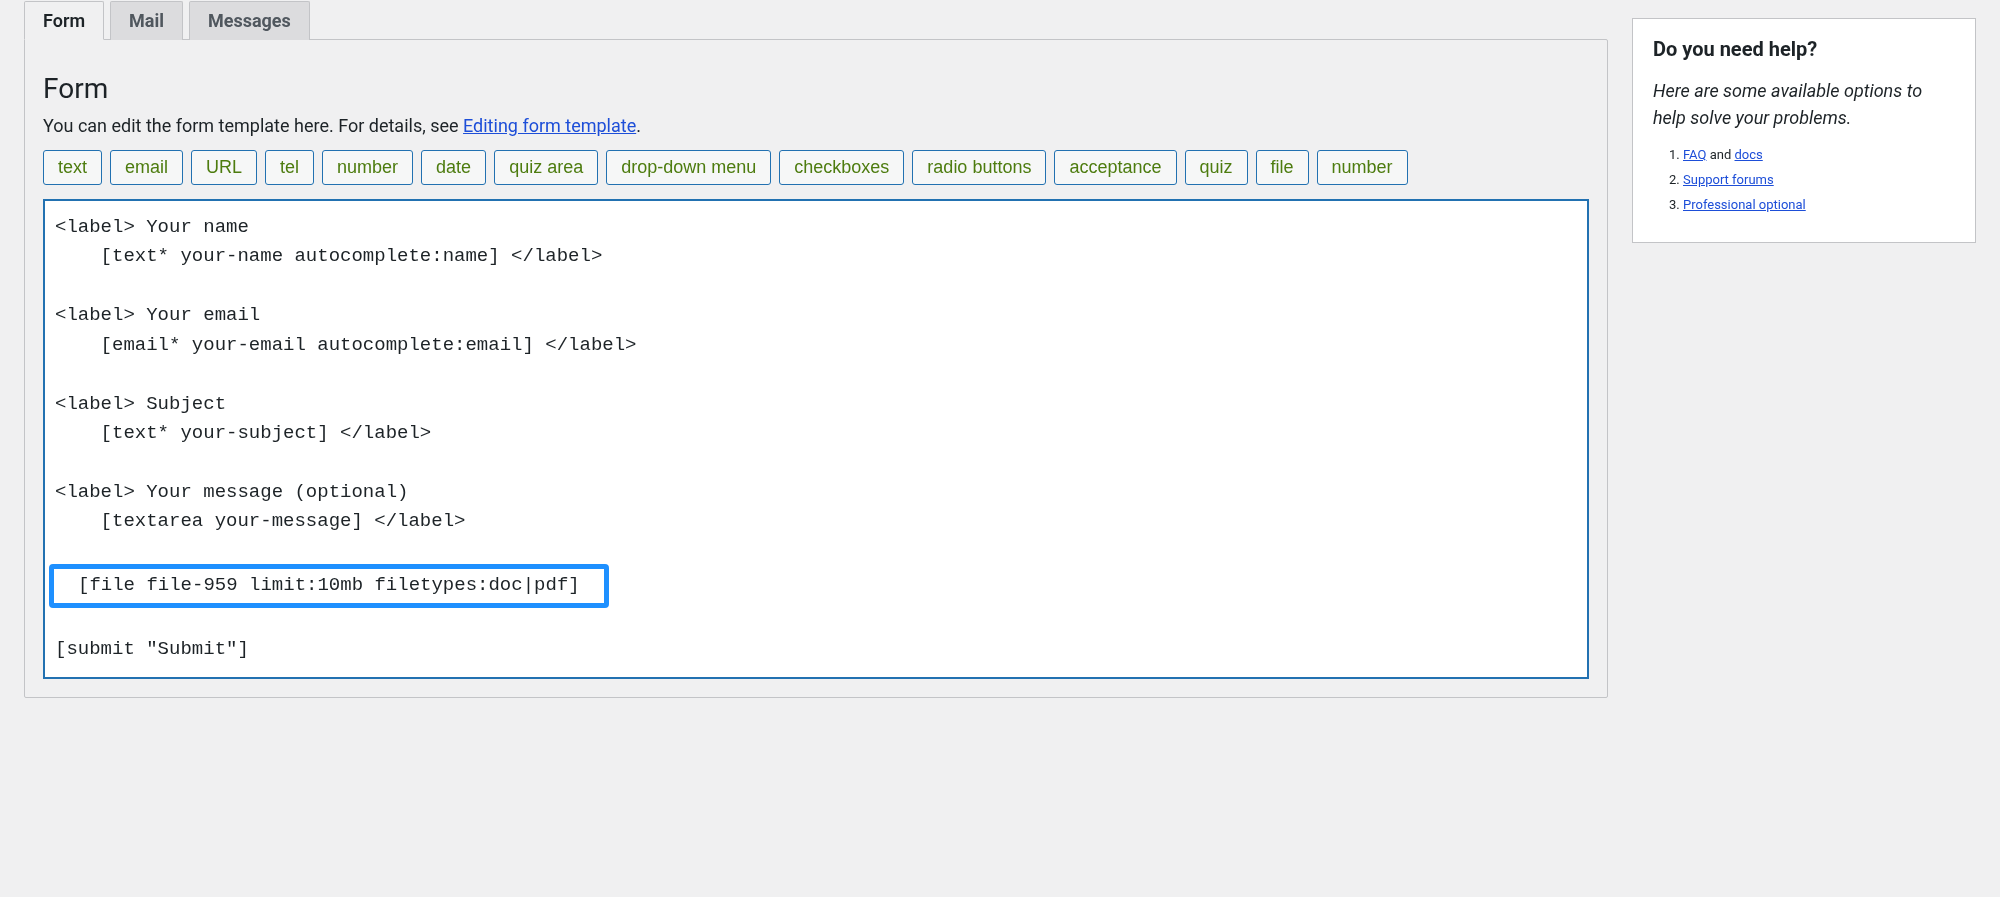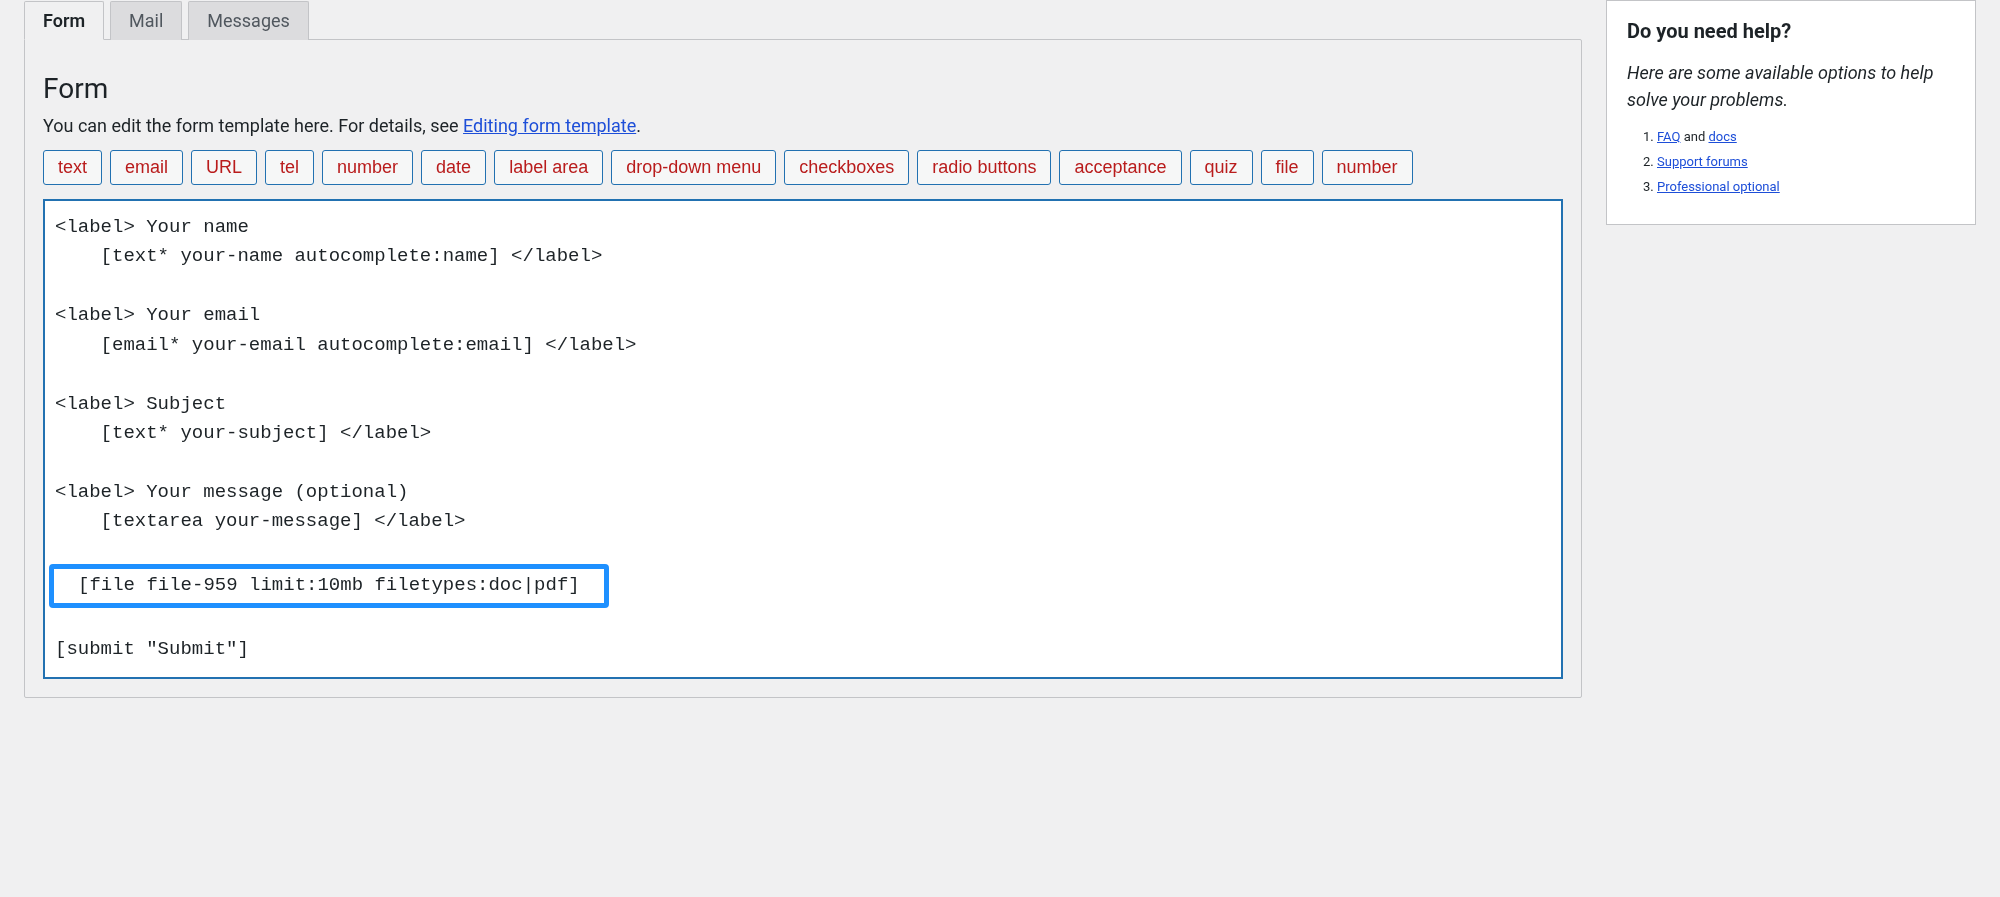--- a/index.html
+++ b/index.html
@@ -31,20 +31,21 @@
   .tab {
     background: #dcdcde;
     border: 1px solid #c3c4c7;
     border-bottom: none;
     padding: 8px 18px;
     font-size: 18px;
     color: #50575e;
     cursor: pointer;
     margin-right: 6px;
     border-radius: 2px 2px 0 0;
+    font-weight: bold;
   }
   .tab.active {
     background: #f0f0f1;
     color: #1d2327;
     font-weight: 600;
     border-bottom: 1px solid #f0f0f1;
   }
   .panel {
     border: 1px solid #c3c4c7;
     background: #f0f0f1;
@@ -63,21 +64,21 @@
   a { color: #1d4ed8; text-decoration: underline; }
   .tag-buttons {
     display: flex;
     flex-wrap: wrap;
     gap: 8px;
     margin-bottom: 14px;
   }
   .tag-btn {
     background: #f6f7f7;
     border: 1px solid #2271b1;
-    color: #b91c1c;
+    color: #4d7c0f;
     padding: 6px 14px;
     font-size: 18px;
     border-radius: 3px;
     cursor: pointer;
   }
   .code-area {
     width: 100%;
     border: 2px solid #2271b1;
     background: #fff;
     padding: 12px 10px;
@@ -90,21 +91,22 @@
   }
   .code-area .hl {
     display: inline-block;
     border: 5px solid #1e90ff;
     border-radius: 4px;
     padding: 2px 24px;
     margin: -2px -6px;
     background: #fff;
   }
   .sidebar {
-    width: 370px;
+    width: 344px;
+    margin-top: 18px;
   }
   .sidebox {
     background: #fff;
     border: 1px solid #c3c4c7;
     padding: 18px 20px 20px 20px;
   }
   .sidebox h3 {
     margin: 0 0 16px 0;
     font-size: 20px;
     font-weight: 700;
@@ -139,21 +141,21 @@
       <p class="desc">
         <span>You can edit the form template here. For details, see </span><a href="#">Editing form template</a><span>.</span>
       </p>
       <div class="tag-buttons">
         <button class="tag-btn">text</button>
         <button class="tag-btn">email</button>
         <button class="tag-btn">URL</button>
         <button class="tag-btn">tel</button>
         <button class="tag-btn">number</button>
         <button class="tag-btn">date</button>
-        <button class="tag-btn">label area</button>
+        <button class="tag-btn">quiz area</button>
         <button class="tag-btn">drop-down menu</button>
         <button class="tag-btn">checkboxes</button>
         <button class="tag-btn">radio buttons</button>
         <button class="tag-btn">acceptance</button>
         <button class="tag-btn">quiz</button>
         <button class="tag-btn">file</button>
         <button class="tag-btn">number</button>
       </div>
       <div class="code-area"><span>&lt;label&gt; Your name</span>
 <span>    [text* your-name autocomplete:name] &lt;/label&gt;</span>

